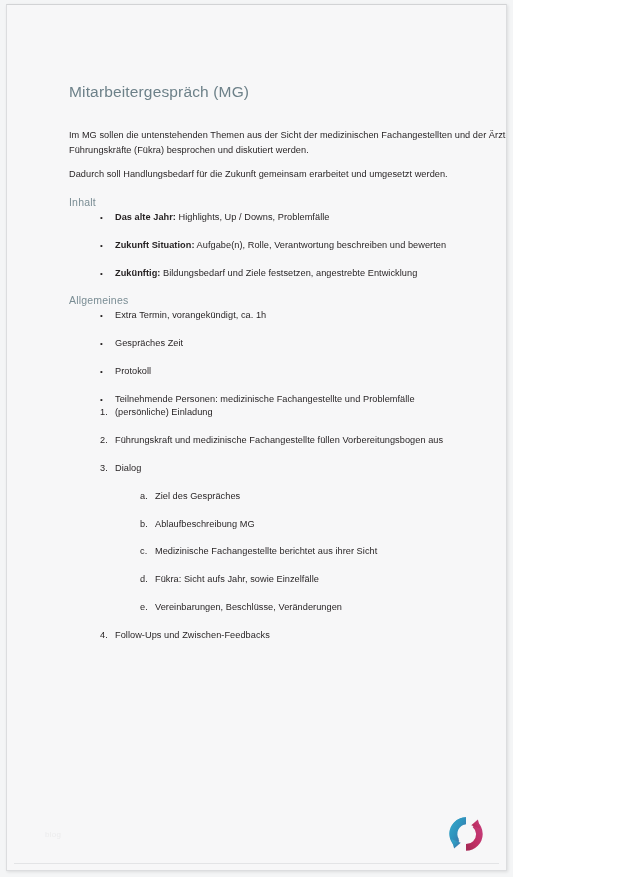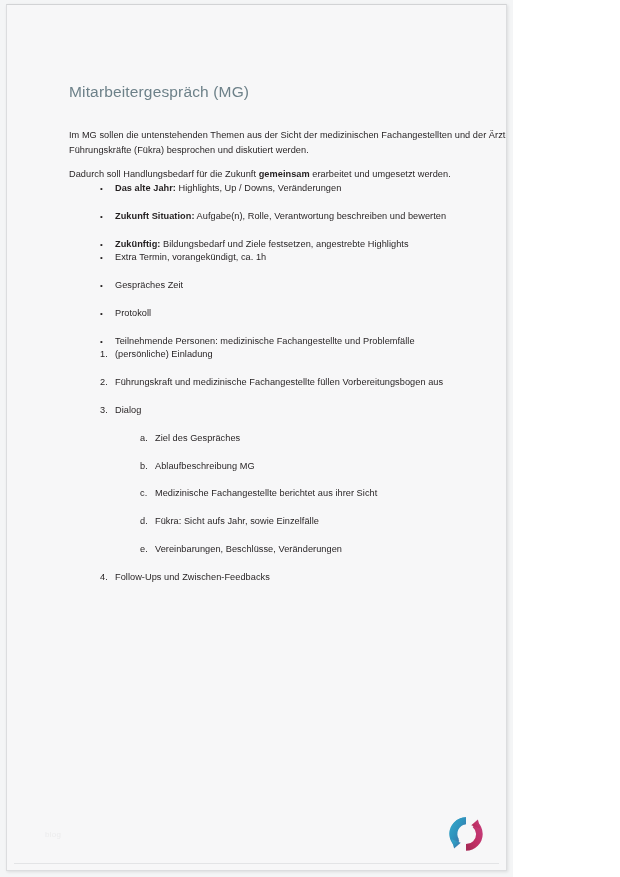--- a/index.html
+++ b/index.html
@@ -60,21 +60,21 @@
   }
 
   .para {
     font-size: 9.2px;
     color: #231f20;
     line-height: 1.62;
     margin: 0 0 10px 0;
     letter-spacing: 0.05px;
   }
   .para:last-of-type { margin-bottom: 0; }
-  .para b { font-weight: 700; }
+  .para b { font-weight: 400; }
 
   .section-head {
     font-size: 10.5px;
     font-weight: 400;
     color: #7a8d94;
     margin: 14px 0 3px 0;
     letter-spacing: 0.2px;
   }
 
   
@@ -160,33 +160,35 @@
         <h1 class="doc-title">Mitarbeitergespräch (MG)</h1>
 
         <p class="para">
           <span>Im MG sollen die untenstehenden Themen aus der Sicht der medizinischen Fachangestellten und der Ärzte / Führungskräfte (Fükra) besprochen und diskutiert werden.</span>
         </p>
 
         <p class="para">
           <span>Dadurch soll Handlungsbedarf für die Zukunft </span><b>gemeinsam</b><span> erarbeitet und umgesetzt werden.</span>
         </p>
 
+        <div class="section-head">Inhalt</div>
 
         <ul class="bullets list-tight">
           <li>
-            <span class="marker">•</span><b>Das alte Jahr:</b><span> Highlights, Up / Downs, Veränderungen</span>
+            <span class="marker">•</span><b>Das alte Jahr:</b><span> Highlights, Up / Downs, Problemfälle</span>
           </li>
           <li>
             <span class="marker">•</span><b>Zukunft Situation:</b><span> Aufgabe(n), Rolle, Verantwortung beschreiben und bewerten</span>
           </li>
           <li>
-            <span class="marker">•</span><b>Zukünftig:</b><span> Bildungsbedarf und Ziele festsetzen, angestrebte Highlights</span>
+            <span class="marker">•</span><b>Zukünftig:</b><span> Bildungsbedarf und Ziele festsetzen, angestrebte Entwicklung</span>
           </li>
         </ul>
 
+        <div class="section-head">Allgemeines</div>
 
         <ul class="bullets list-tight">
           <li>
             <span class="marker">•</span><span>Extra Termin, vorangekündigt, ca. 1h</span>
           </li>
           <li>
             <span class="marker">•</span><span>Gespräches Zeit</span>
           </li>
           <li>
             <span class="marker">•</span><span>Protokoll</span>

